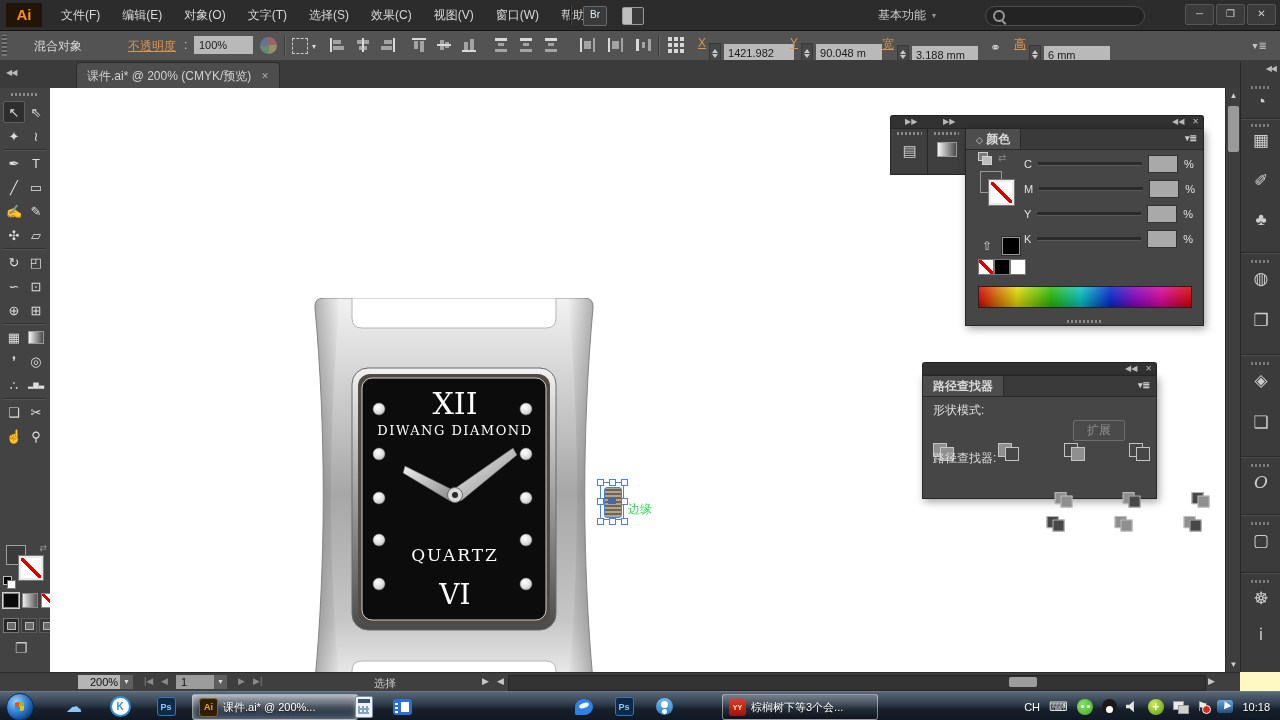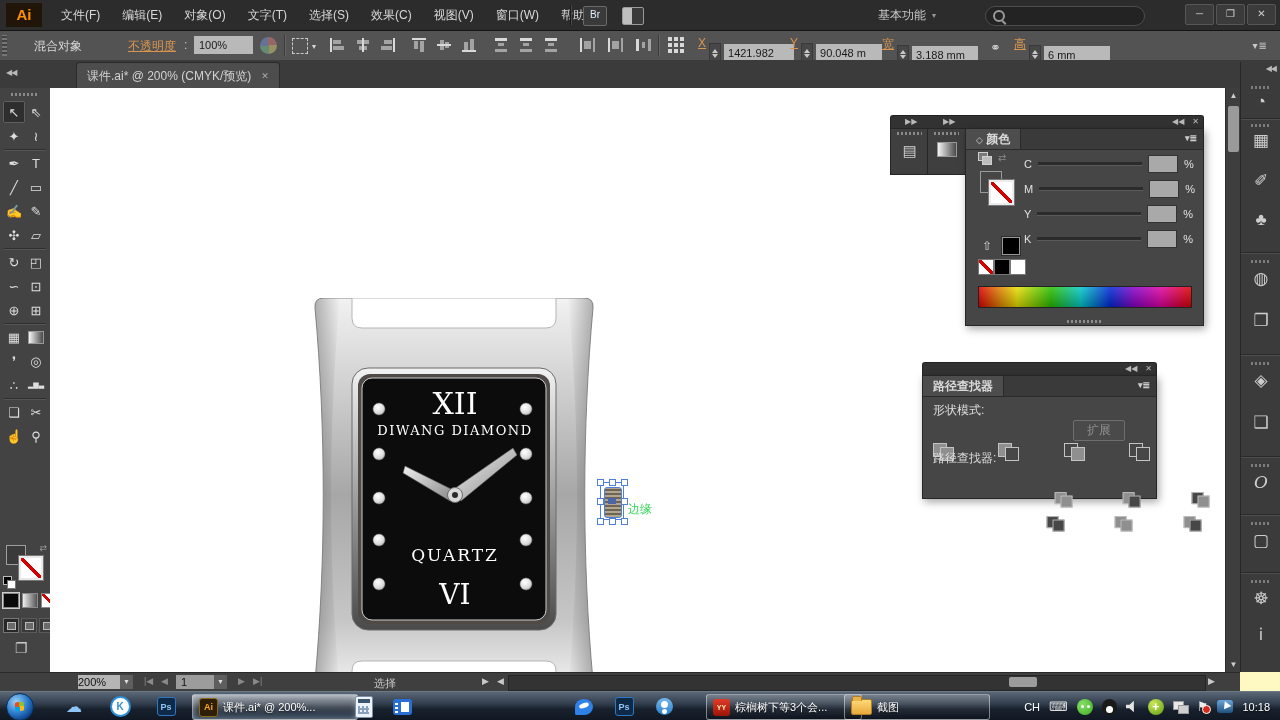--- a/index.html
+++ b/index.html
@@ -134,21 +134,21 @@
   .sicon.v3::before{background:#474747;}
   .sicon.sm{transform:scale(.85);}
   .expandbtn{position:absolute;width:50px;height:19px;border:1px solid #6e6e6e;border-radius:2px;color:#8f8f8f;font-size:12px;text-align:center;line-height:18px;background:#4a4a4a;}
   
   .dock{position:absolute;left:1240px;top:62px;width:40px;height:610px;background:#3b3b3b;border-left:1px solid #262626;}
   .dicon{position:absolute;left:0;width:40px;text-align:center;color:#cdcdcd;font-size:17px;}
   .dgrip{position:absolute;left:10px;width:20px;height:3px;background:repeating-linear-gradient(90deg,#7d7d7d 0 2px,transparent 2px 4px);}
   .dline{position:absolute;left:0;width:40px;height:1px;background:#2a2a2a;box-shadow:0 1px 0 #4d4d4d;}
   
   .statusbar{position:absolute;left:0;top:672px;width:1240px;height:19px;background:#3f3f3f;border-top:1px solid #2a2a2a;color:#cccccc;font-size:11px;}
-  .zoombox{position:absolute;left:4px;top:2px;width:42px;height:14px;background:#b5b5b5;color:#111;line-height:14px;padding-left:0;}
+  .zoombox{position:absolute;left:4px;top:2px;width:42px;height:14px;background:#b5b5b5;color:#111;line-height:14px;padding-left:12px;}
   .dropbtn{position:absolute;top:2px;width:13px;height:14px;background:#5e5e5e;color:#ddd;font-size:7px;text-align:center;line-height:14px;}
   .navg{position:absolute;top:3px;color:#8a8a8a;font-size:9px;}
   .abox{position:absolute;left:176px;top:2px;width:38px;height:14px;background:#9c9c9c;color:#111;line-height:14px;padding-left:5px;}
   .hsc{position:absolute;top:3px;color:#c9c9c9;font-size:9px;}
   .htrack{position:absolute;left:508px;top:2px;width:696px;height:14px;background:#333;border:1px solid #252525;}
   .hthumb{position:absolute;left:500px;top:1px;width:28px;height:10px;background:#9c9c9c;border-radius:2px;}
   
   .taskbar{position:absolute;left:0;top:691px;width:1280px;height:29px;background:linear-gradient(#5a6776,#323e4d 40%,#17202c 60%,#101722);border-top:1px solid #6b7886;color:#fff;}
   .orb{position:absolute;left:6px;top:1px;width:26px;height:26px;border-radius:50%;background:radial-gradient(circle at 35% 30%,#9ed0f5,#2f7fd0 45%,#0b3f85 78%,#062a5e);border:1px solid #0a2d55;}
   .orb i{position:absolute;left:8px;top:8px;width:9px;height:9px;border-radius:2px;background:conic-gradient(#8bc525 0 25%,#fdb813 0 50%,#00a2e8 0 75%,#ec4b27 0);transform:rotate(-4deg);}
@@ -682,27 +682,23 @@
       </div>
     <div class="qicon" style="left:572px;">
         <span class="bird"></span>
       </div>
     <div class="qicon" style="left:612px;">
         <span class="appsq ps-sq">Ps</span>
       </div>
     <div class="qicon" style="left:652px;">
         <span class="yyp"></span>
       </div>
-    <div class="taskbtn" style="left:706px;width:142px;">
+    <div class="taskbtn" style="left:722px;width:142px;">
       <span class="redsq">YY</span>
       <span class="tlabel">棕榈树下等3个会...</span>
-    </div>
-    <div class="taskbtn" style="left:844px;width:132px;">
-      <span class="folder"></span>
-      <span class="tlabel">截图</span>
     </div>
     <div class="tray">
       <span>CH</span>
       <span style="color:#ddd;font-size:13px;">⌨</span>
       <span class="wechat"></span>
       <span class="qq"></span>
       <span class="vol"></span>
       <span class="avg">+</span>
       <span class="net"></span>
       <span class="flag">⚑</span>

